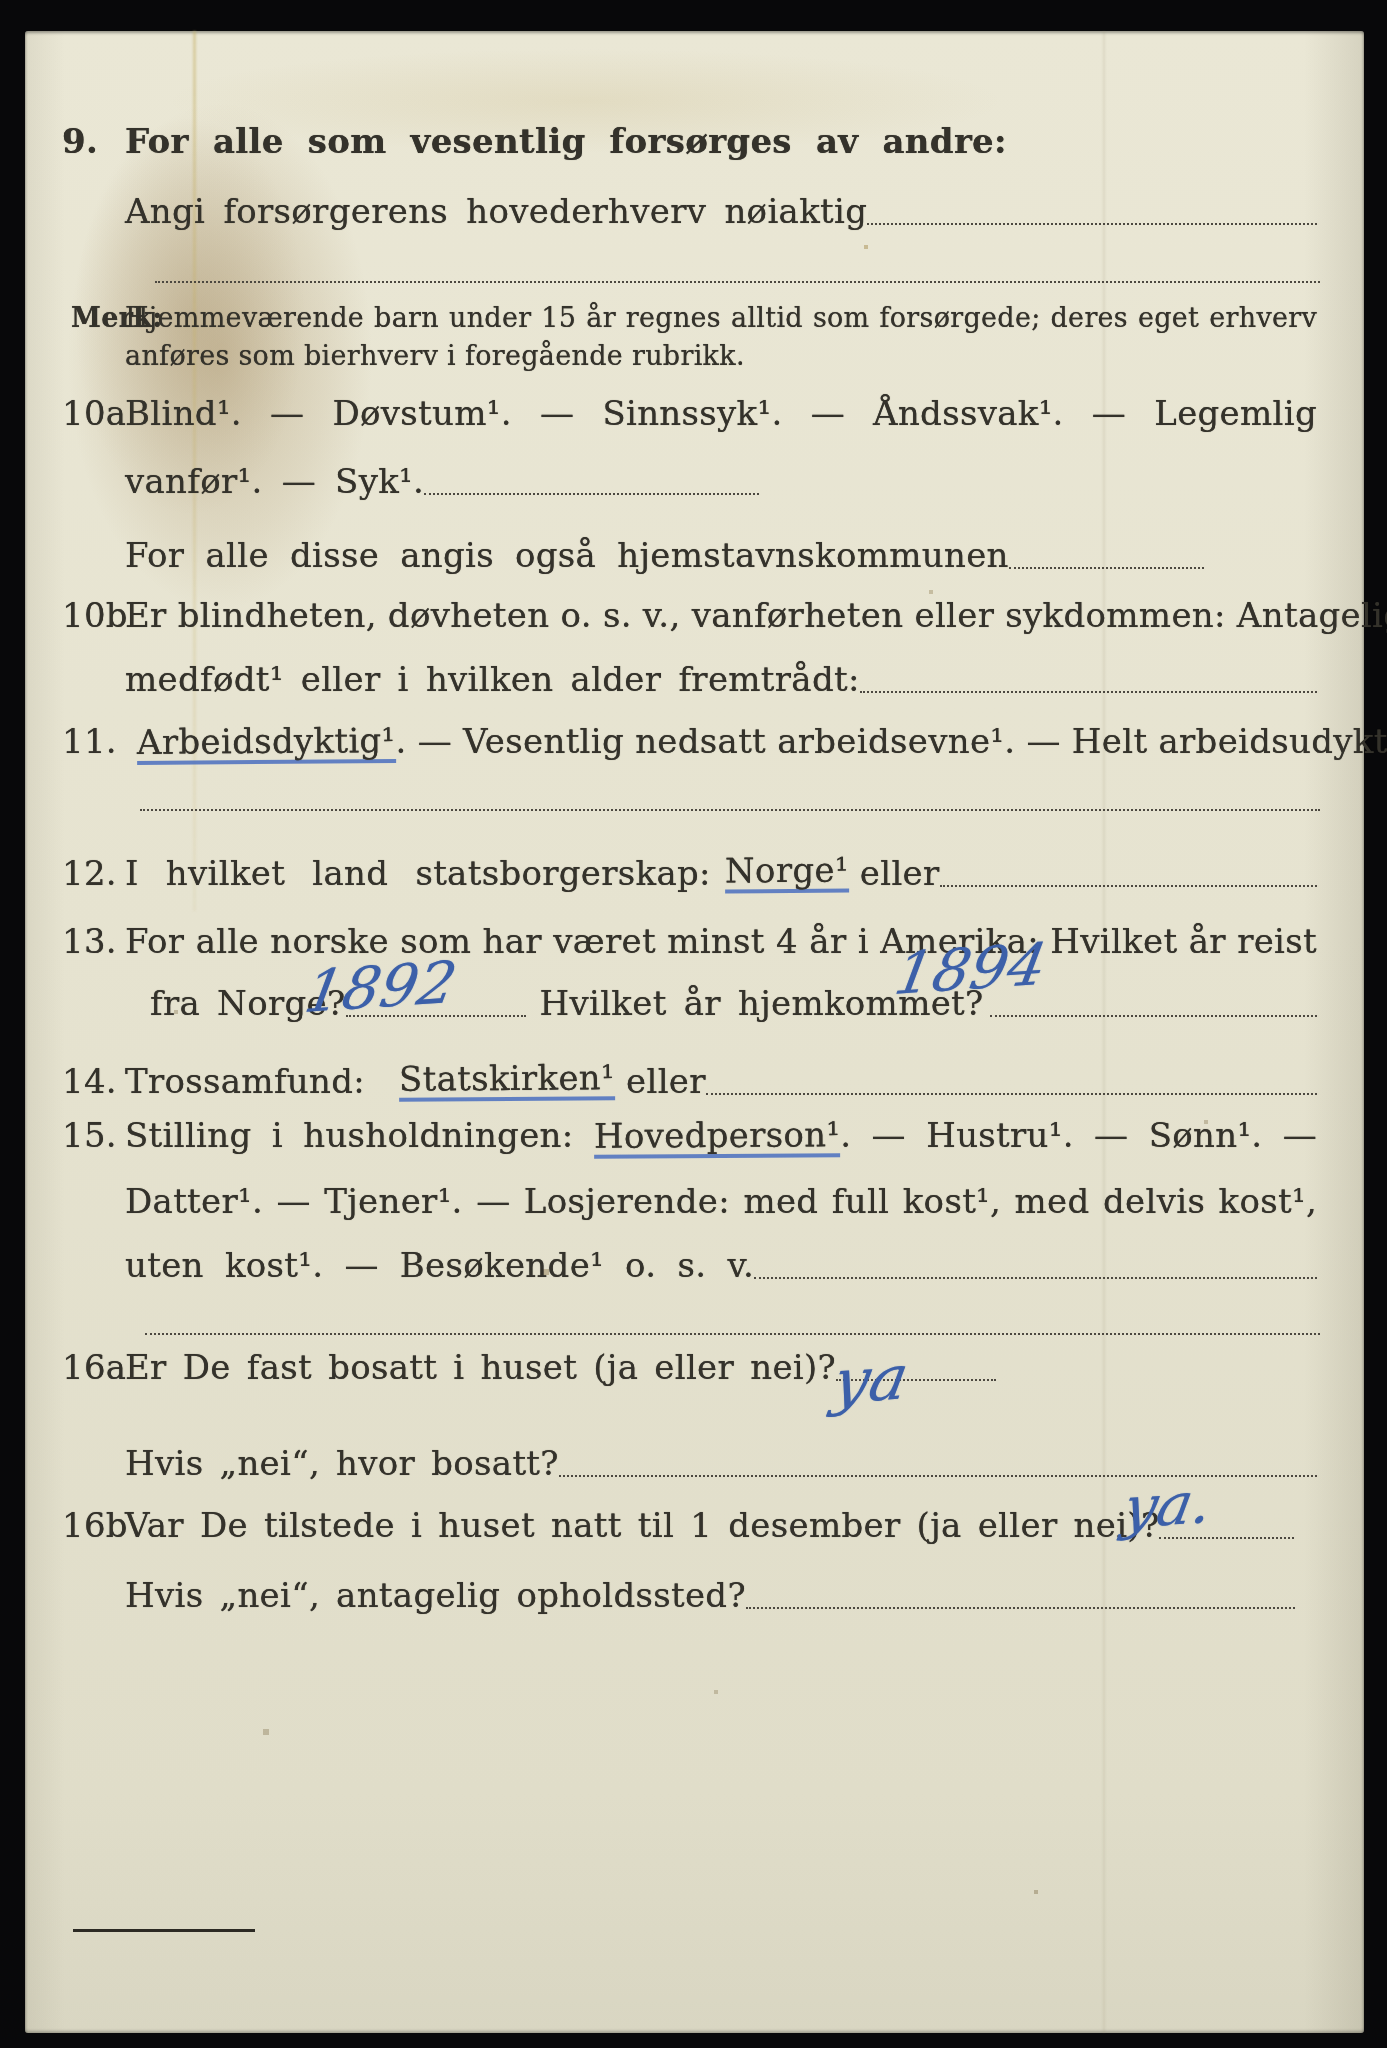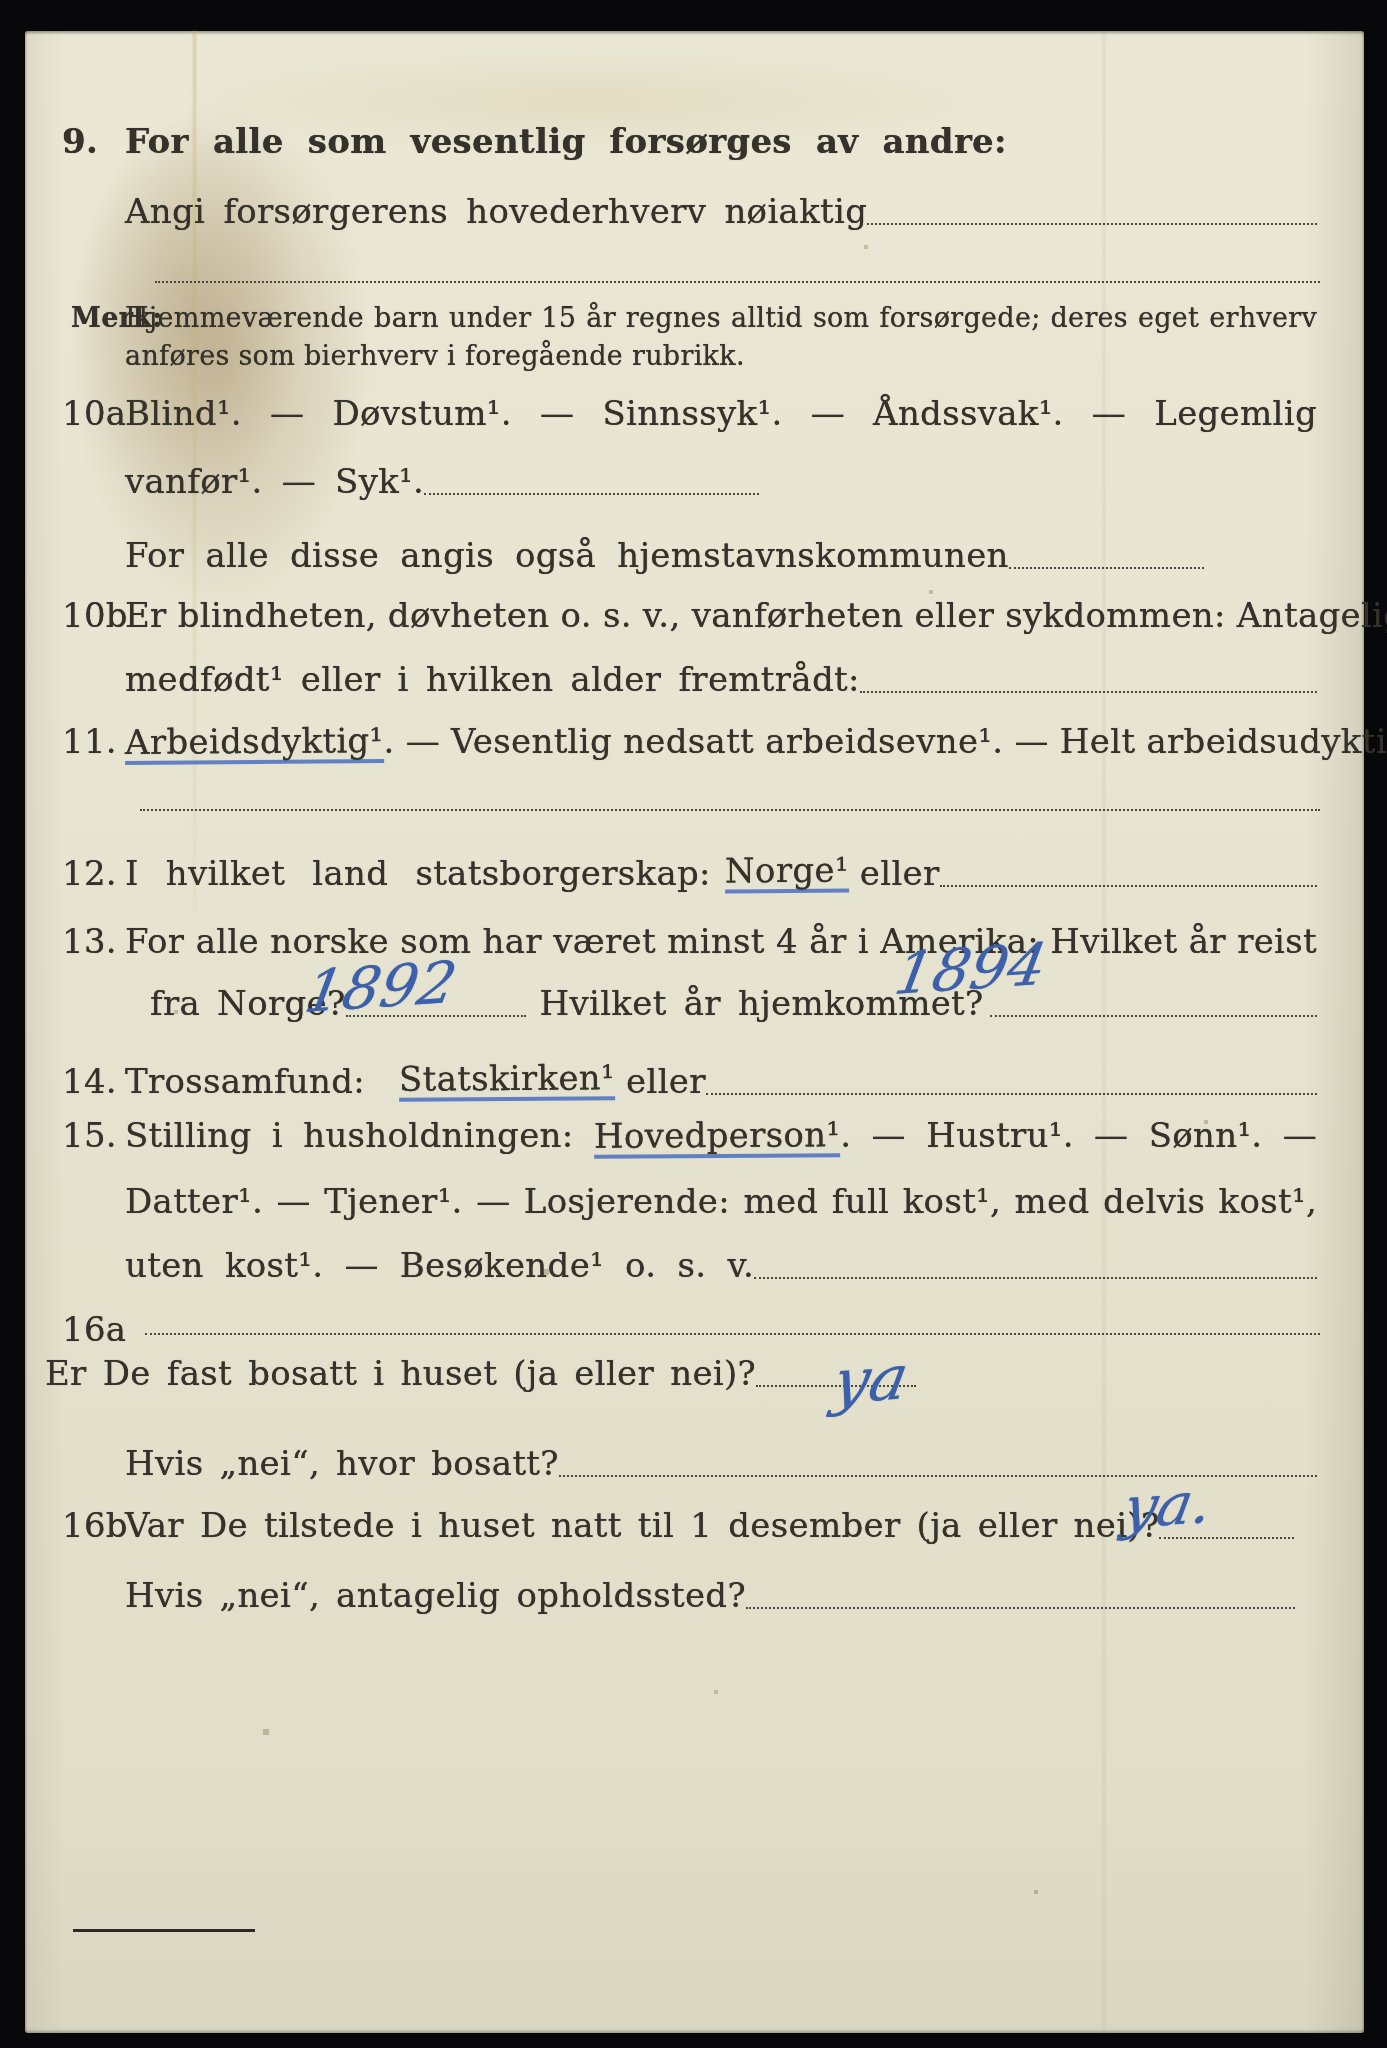--- a/index.html
+++ b/index.html
@@ -77,32 +77,32 @@
   
   #q9l1{top:88px;}  #q9l1 .body{word-spacing:12px;display:block;}
   #q9l2{top:158px;} #q9l2 .text{word-spacing:7px;}
   #rule1{top:250px;left:130px;width:1165px;}
   #merkl1{top:268px;} #merkl2{top:306px;align-items:flex-end;}
   #q10al1{top:360px;}
   #q10al2{top:428px;} #q10al2 .text{word-spacing:8px;}
   #q10al3{top:502px;} #q10al3 .text{word-spacing:10px;}
   #q10bl1{top:562px;justify-content:flex-end;}
   #q10bl2{top:626px;} #q10bl2 .text{word-spacing:6px;}
-  #q11{top:688px;}
+  #q11{top:688px;gap:12px;}
   #rule2{top:778px;}
   #q12{top:820px;}   #q12 .pre{word-spacing:16px;margin-right:14px;}
   #q13l1{top:888px;}
   #q13l2{top:950px;} #q13l2 .body{padding-left:25px;} #q13l2 .text{word-spacing:6px;}
   #q13l2 .mid{margin-left:14px;margin-right:6px;word-spacing:6px;}
   #q14{top:1028px;}  #q14 .pre{margin-right:34px;}
   #q15l1{top:1082px;}
   #q15l2{top:1148px;}
   #q15l3{top:1212px;} #q15l3 .text{word-spacing:10px;}
   #rule3{top:1302px;left:120px;width:1175px;}
-  #q16al1{top:1276px;flex-direction:column;} #q16al1 .text{word-spacing:5px;}
+  #q16al1{top:1314px;} #q16al1 .text{word-spacing:5px;}
   #q16al2{top:1410px;} #q16al2 .text{word-spacing:5px;}
   #q16bl1{top:1472px;} #q16bl1 .text{word-spacing:5px;}
   #q16bl2{top:1542px;} #q16bl2 .text{word-spacing:5px;} #q16bl2 .dots{margin-right:22px;}
   
   #q10al2 .dots{width:335px;}
   #q10al3 .dots{width:195px;}
   #q13l2 .dots-gap{width:180px;}
   #q16al1 .dots{width:160px;}
   #q16bl1 .dots{width:135px;}
   

